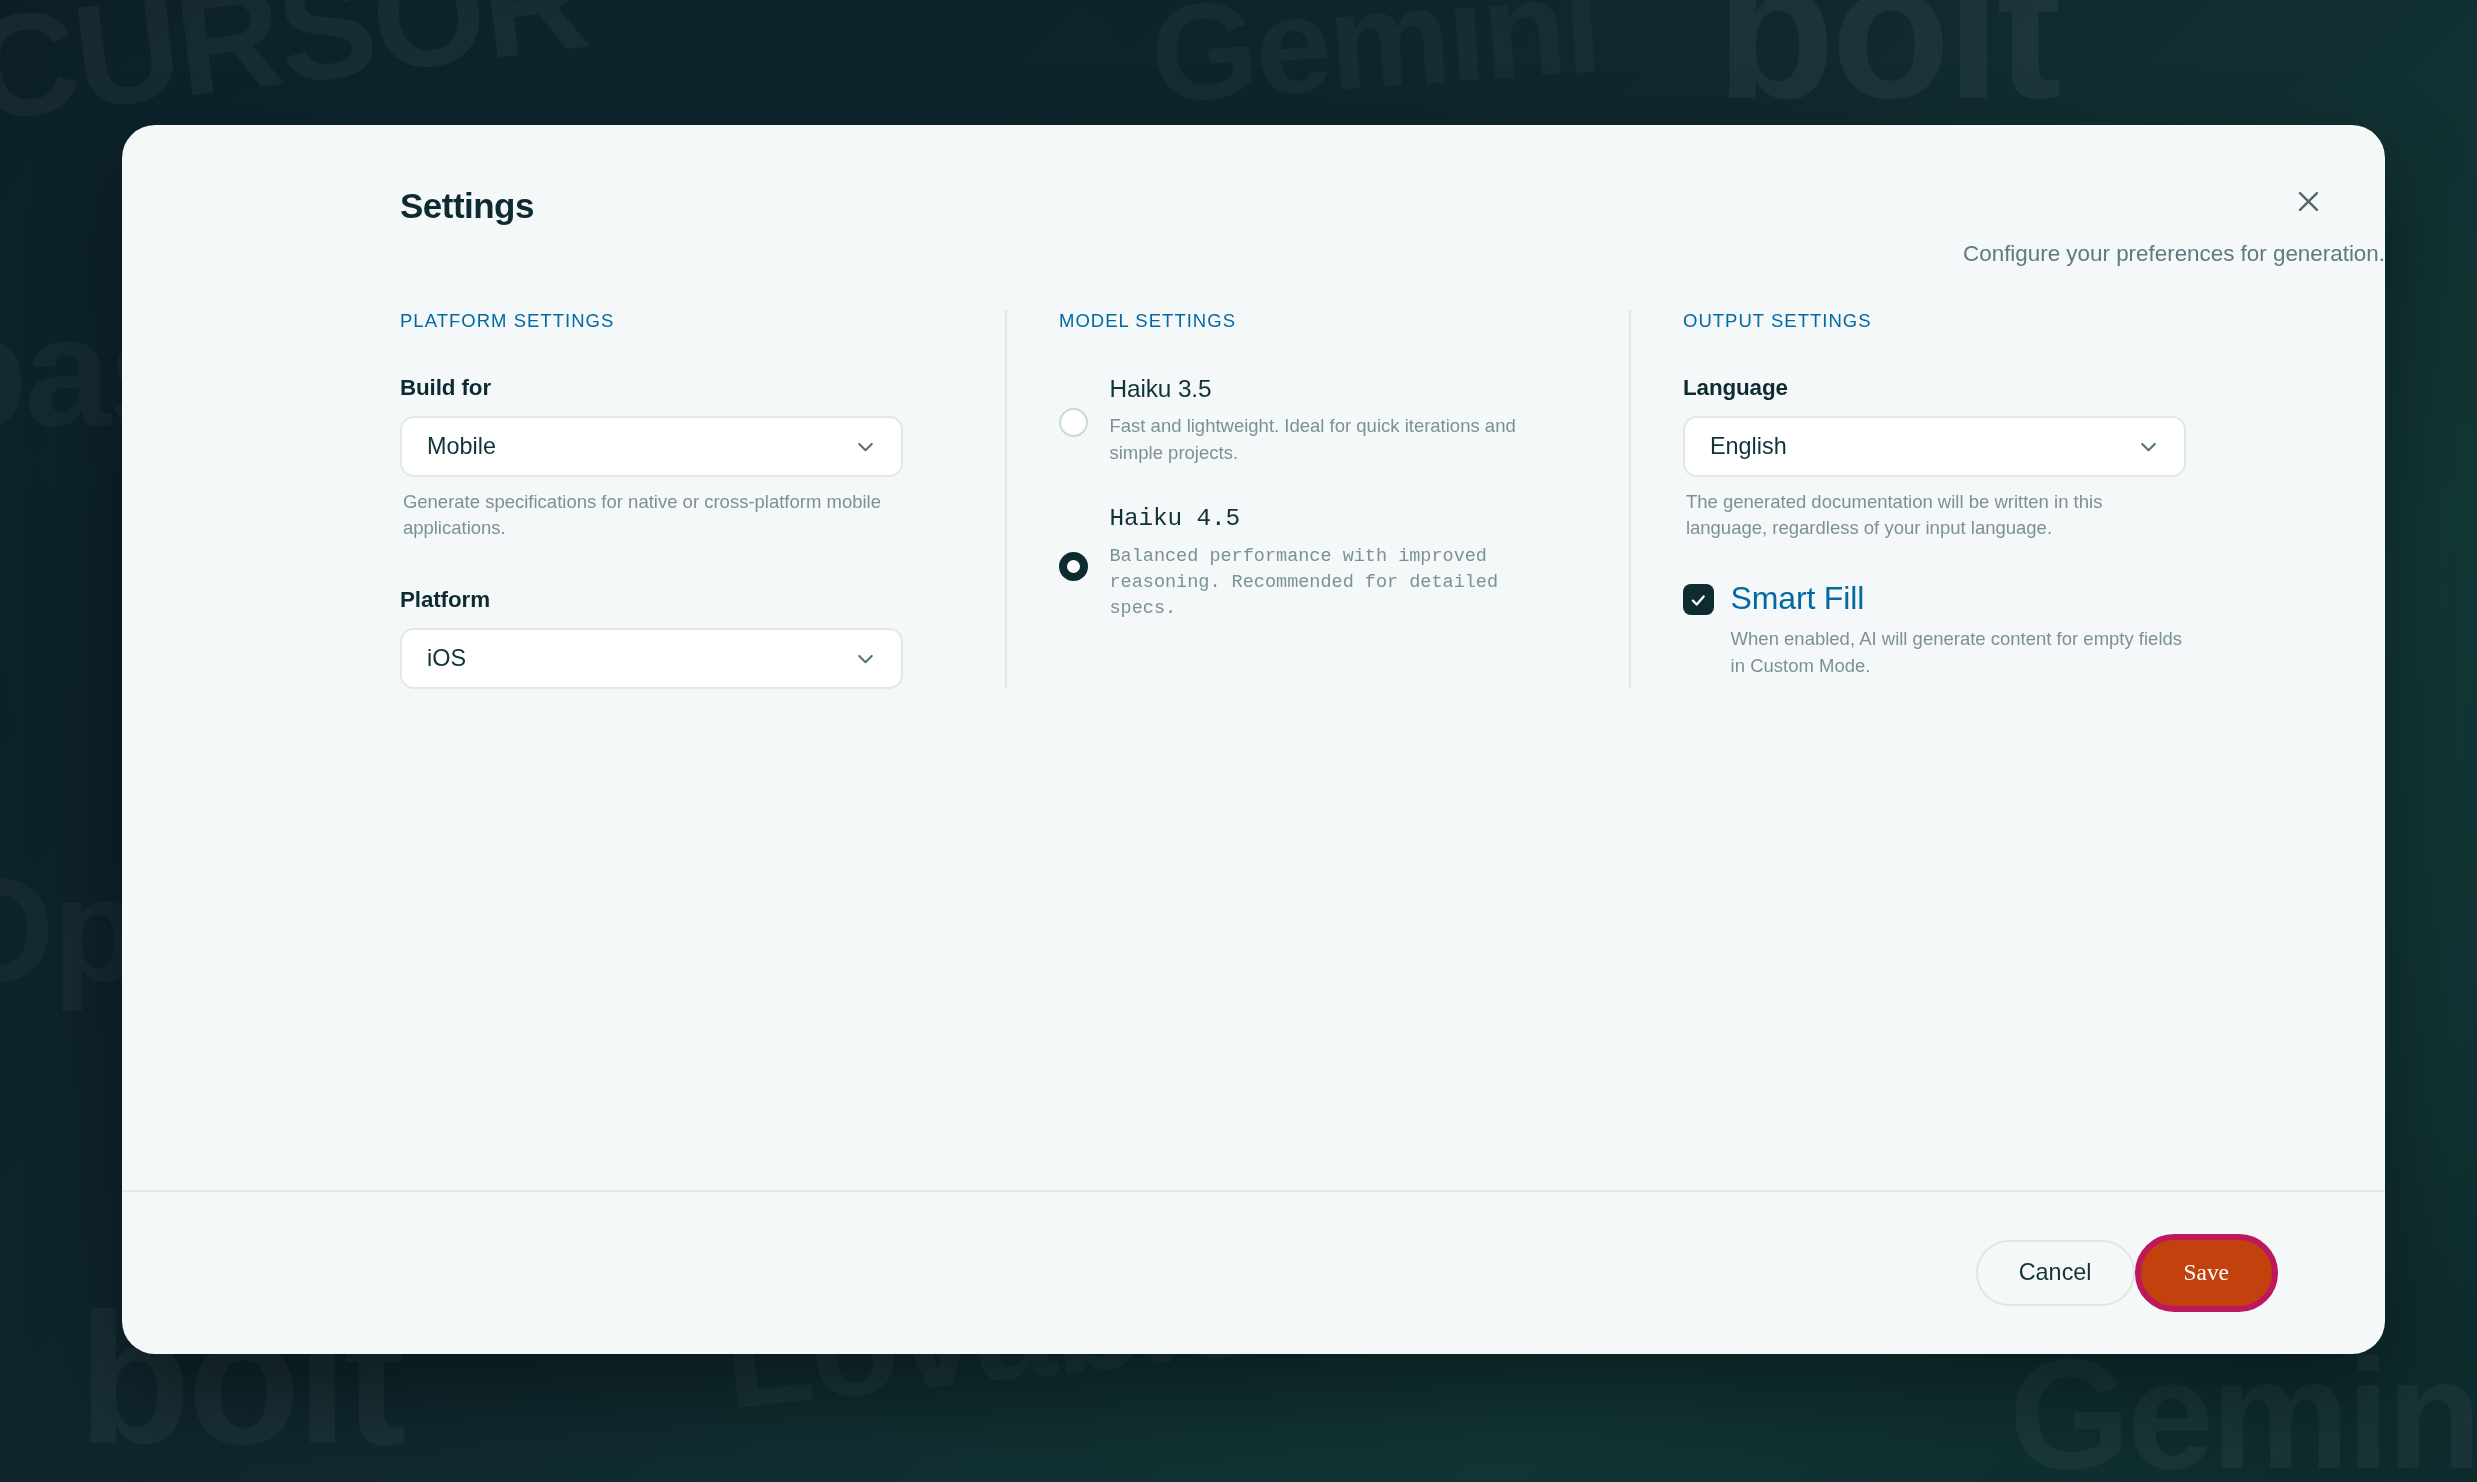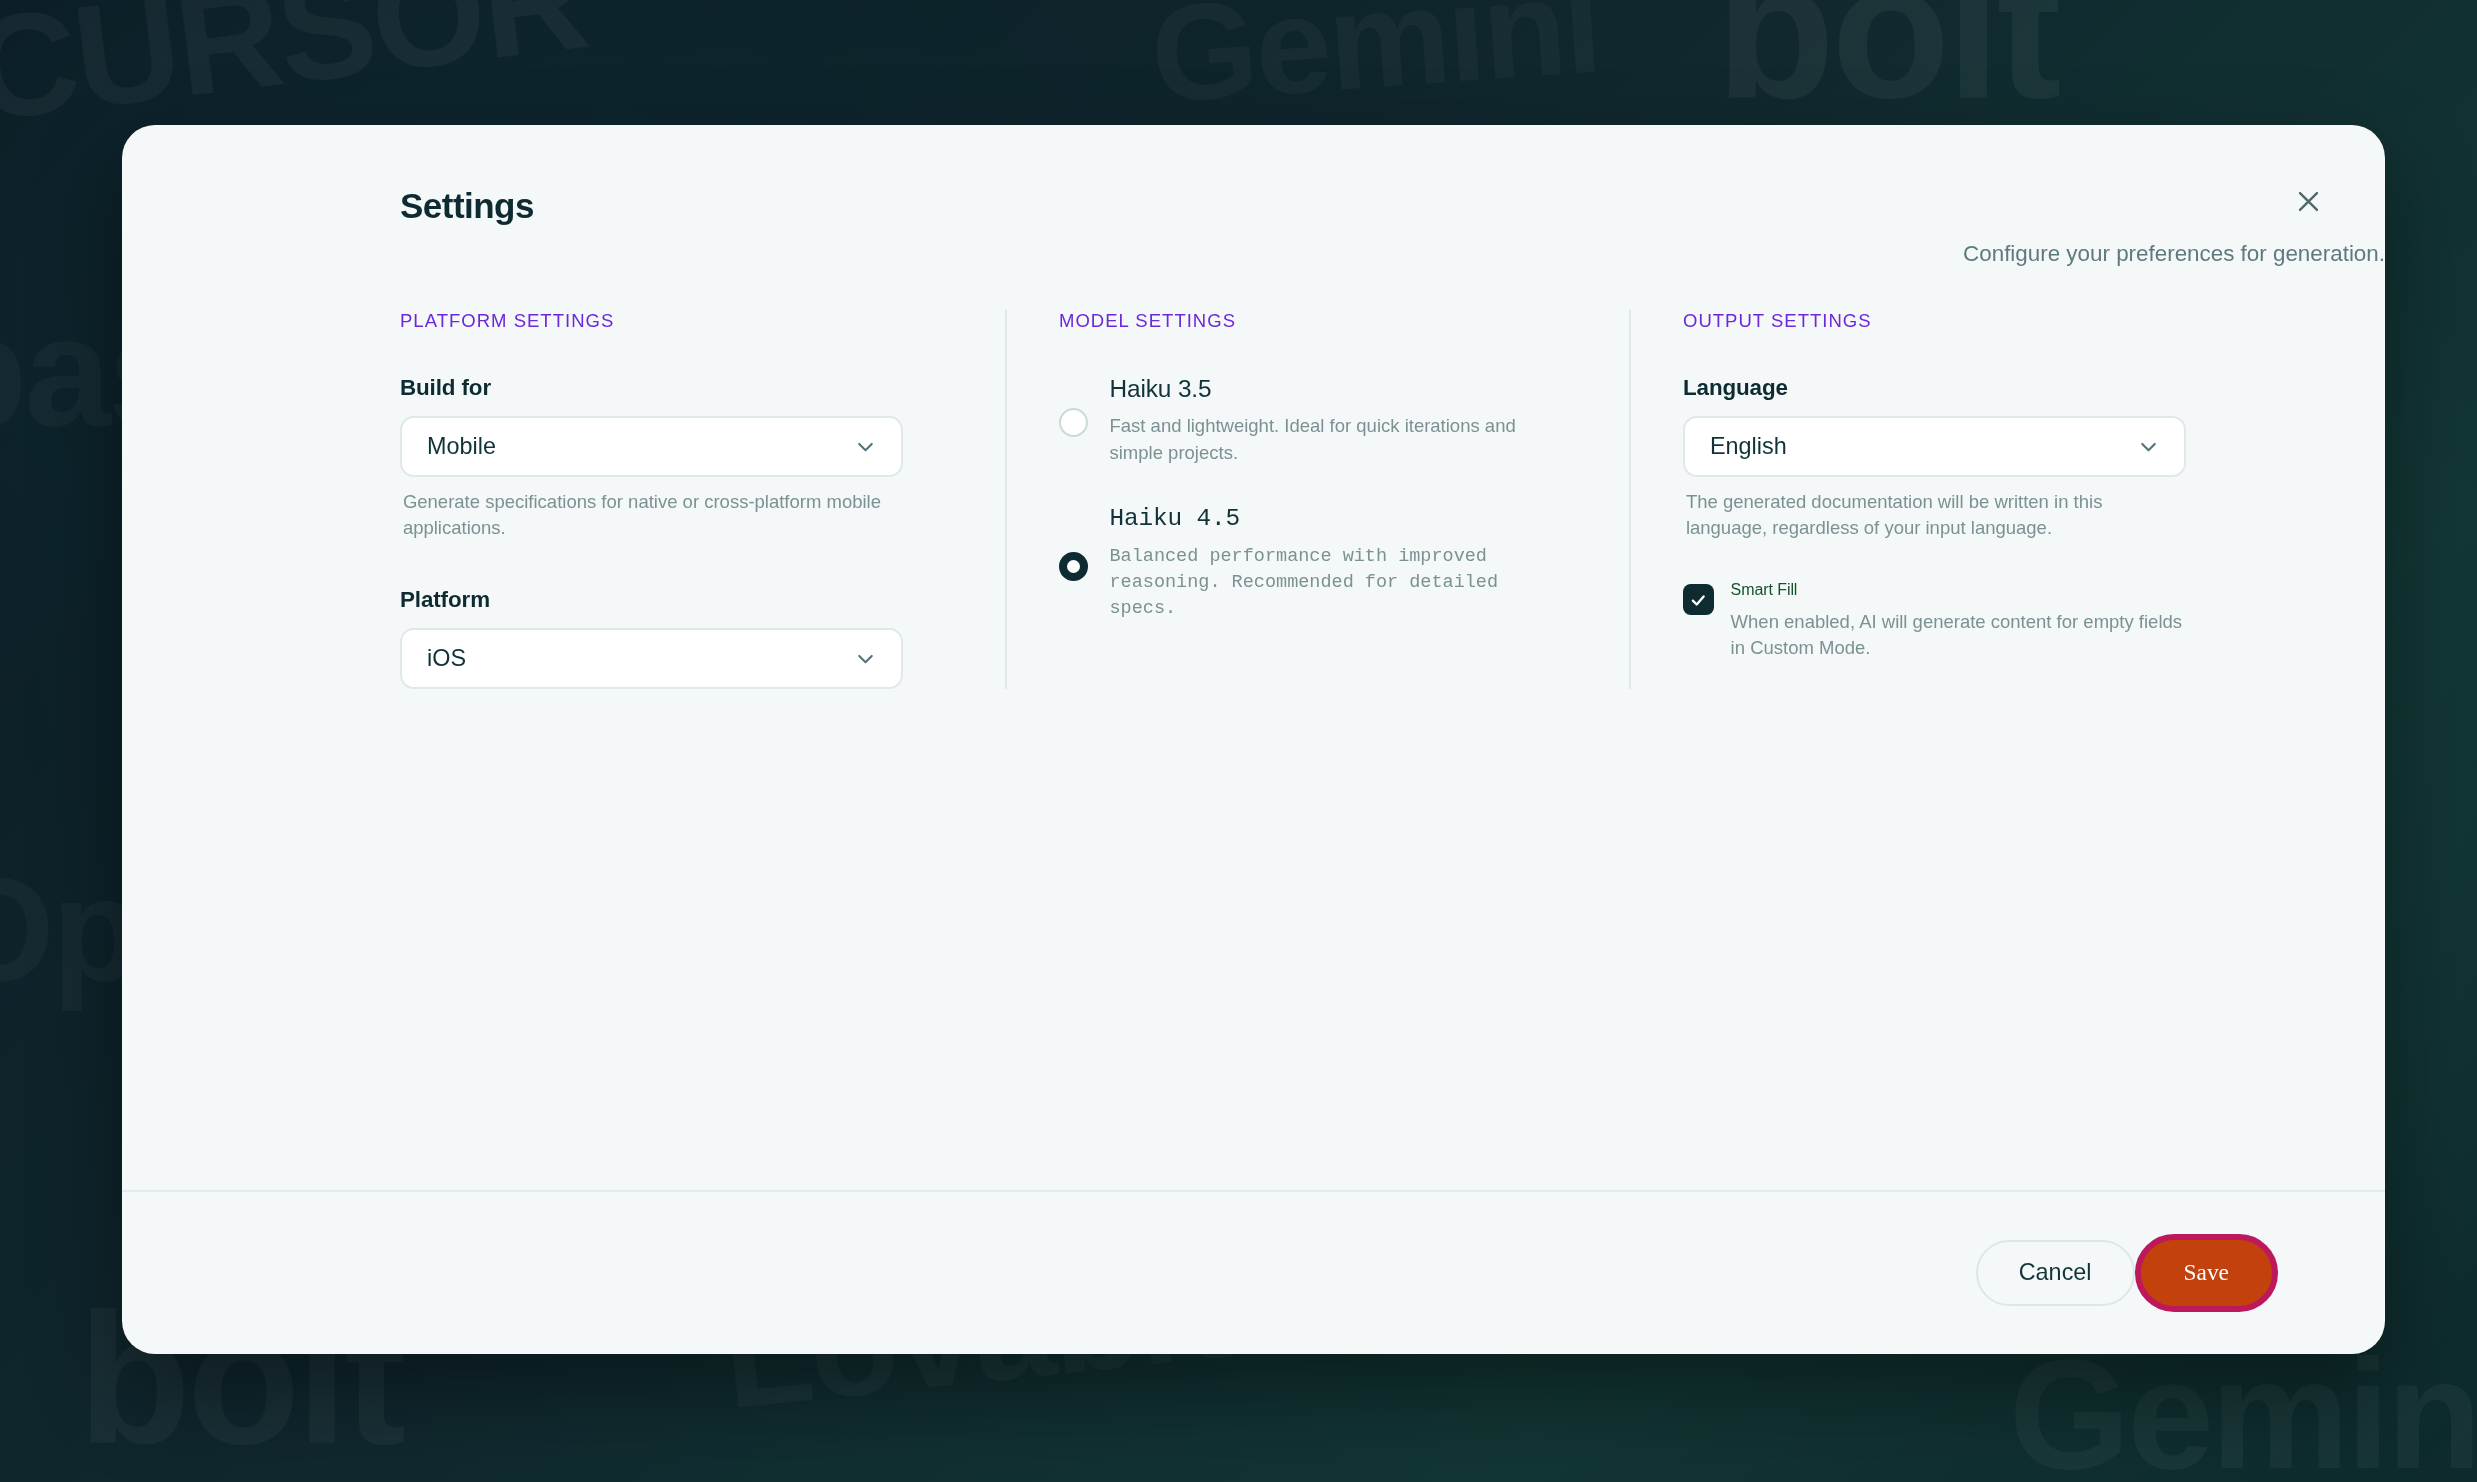--- a/index.html
+++ b/index.html
@@ -94,21 +94,21 @@
   .col {
     position: relative;
   }
   .col-platform { width: 605px; padding-right: 59px; }
   .col-model    { width: 624px; padding-left: 52px; border-left: 2px solid #dfe8e9; }
   .col-output   { width: 624px; padding-left: 52px; border-left: 2px solid #dfe8e9; }
 
   .section-kicker {
     font-size: 18.5px;
     letter-spacing: 0.055em;
-    color: #6d28d9;
+    color: #0369a1;
     font-weight: 400;
     text-transform: uppercase;
     margin-bottom: 43px;
   }
 
   .field-label {
     font-size: 22.4px;
     font-weight: 700;
     color: #0d2b31;
     margin-bottom: 15.6px;
@@ -195,22 +195,22 @@
     height: 31px;
     border-radius: 7.8px;
     background: #0d2b31;
     margin-top: 3.9px;
     margin-right: 16.6px;
     display: flex;
     align-items: center;
     justify-content: center;
   }
   .check-title {
-    font-size: 16px;
-    color: #14532d;
+    font-size: 32px;
+    color: #0369a1;
     line-height: 1.1;
     letter-spacing: -0.005em;
   }
   .check-desc {
     margin-top: 10.7px;
     font-size: 18.5px;
     line-height: 1.42;
     color: #7b9194;
     max-width: 458px;
   }

